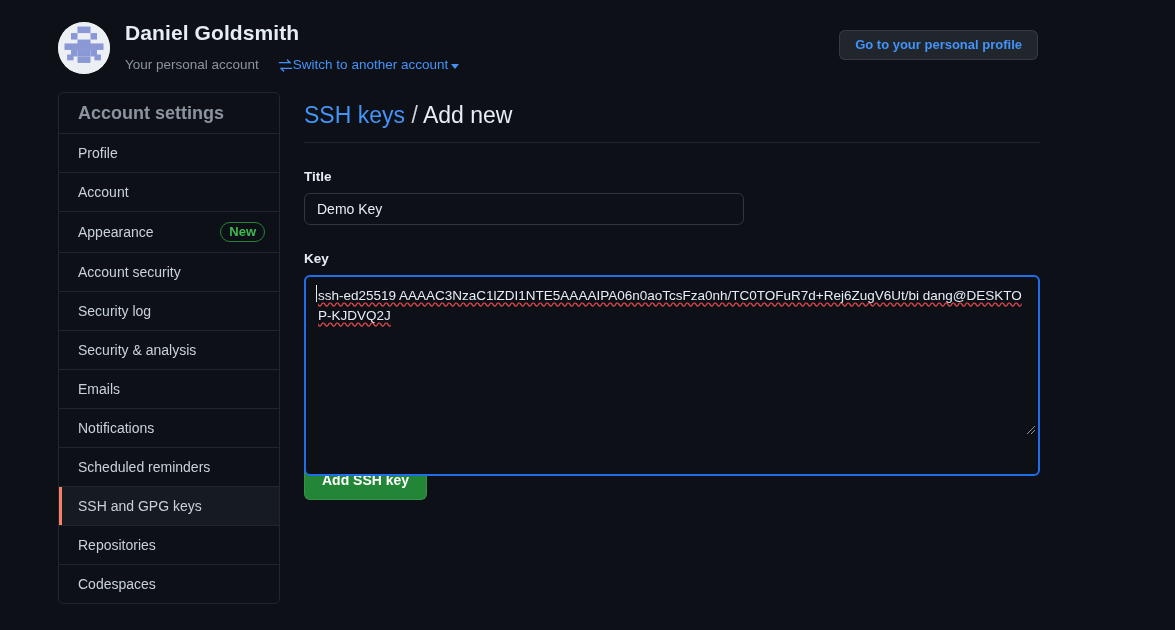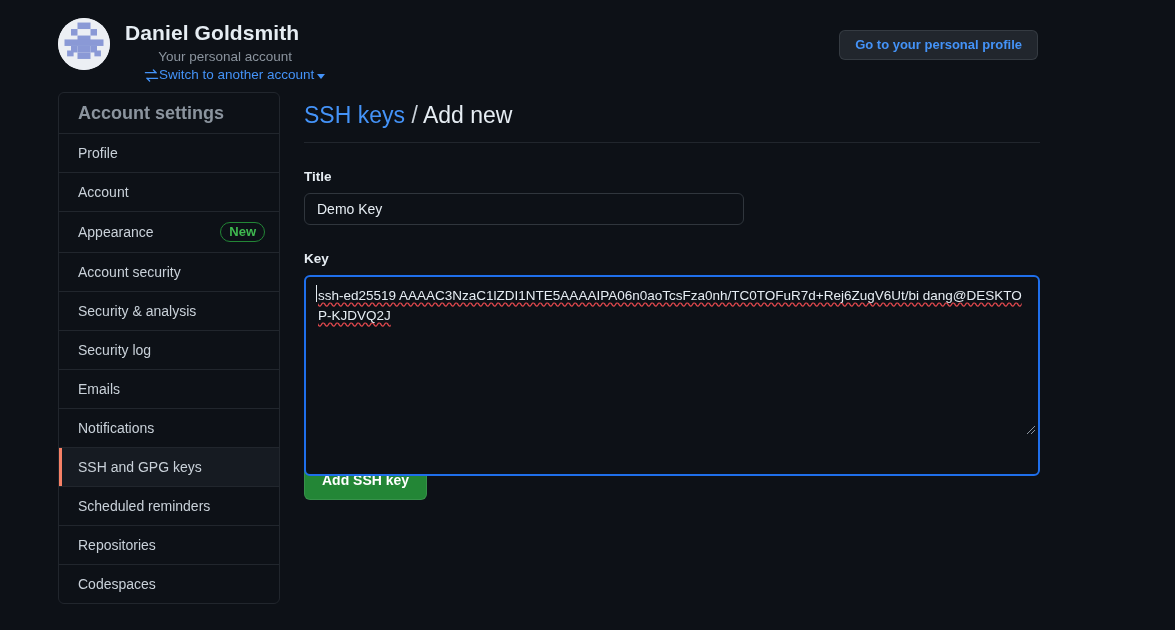--- a/index.html
+++ b/index.html
@@ -34,21 +34,21 @@
     top: 0;
     width: 1175px;
     height: 88px;
   }
 
   .account-block {
     position: absolute;
     left: 58px;
     top: 18px;
     display: flex;
-    align-items: flex-start;
+    align-items: flex-end;
     gap: 15px;
   }
 
   .avatar {
     width: 52px;
     height: 52px;
     border-radius: 50%;
     background: #eceff4;
     overflow: hidden;
     flex: none;
@@ -59,26 +59,25 @@
 
   .account-name {
     font-size: 21px;
     font-weight: bold;
     color: #e6edf3;
     line-height: 26px;
     letter-spacing: .1px;
   }
 
   .account-sub {
-    margin-top: 2px;
+    margin-top: 10px;
     display: flex;
     align-items: center;
     font-size: 13.5px;
     line-height: 18px;
-    flex-direction: column;
   }
 
   .account-sub-label { color: #8b949e; }
 
   .switch-link {
     display: flex;
     align-items: center;
     margin-left: 19px;
     color: #4493f8;
     text-decoration: none;
@@ -353,36 +352,36 @@
           <span>Account</span>
         </div>
         <div class="nav-item">
           <span>Appearance</span>
           <span class="badge-new">New</span>
         </div>
         <div class="nav-item">
           <span>Account security</span>
         </div>
         <div class="nav-item">
+          <span>Security log</span>
+        </div>
+        <div class="nav-item">
           <span>Security &amp; analysis</span>
         </div>
         <div class="nav-item">
-          <span>Security log</span>
-        </div>
-        <div class="nav-item">
           <span>Emails</span>
         </div>
         <div class="nav-item">
           <span>Notifications</span>
+        </div>
+        <div class="nav-item">
+          <span>Scheduled reminders</span>
         </div>
         <div class="nav-item selected">
           <span>SSH and GPG keys</span>
-        </div>
-        <div class="nav-item">
-          <span>Scheduled reminders</span>
         </div>
         <div class="nav-item">
           <span>Repositories</span>
         </div>
         <div class="nav-item">
           <span>Codespaces</span>
         </div>
       </div>
   </nav>
 

